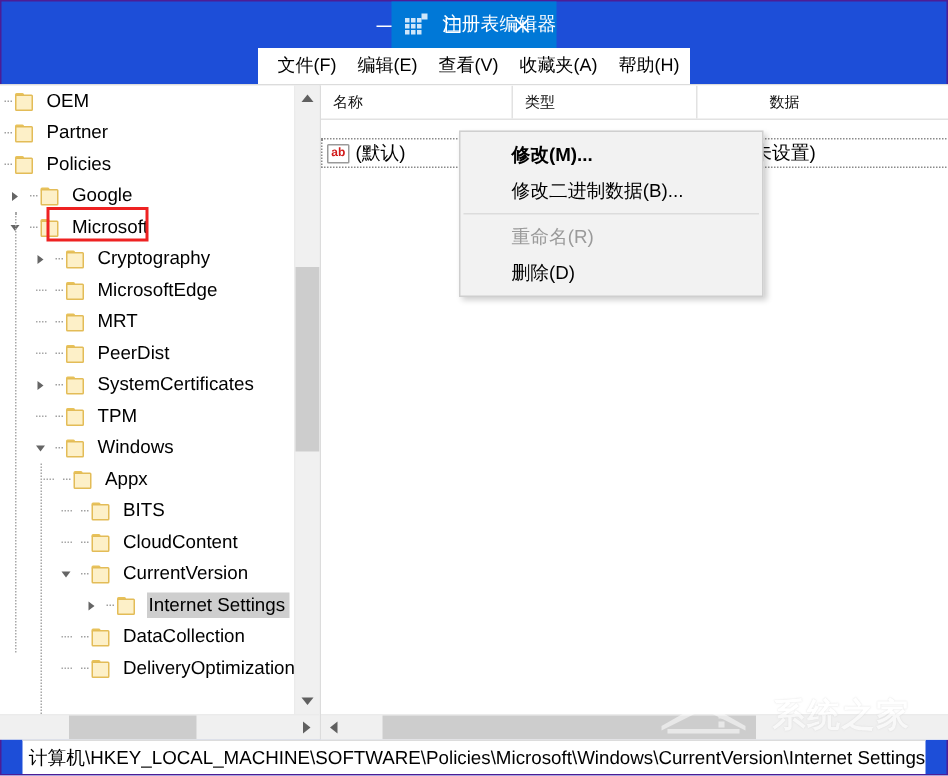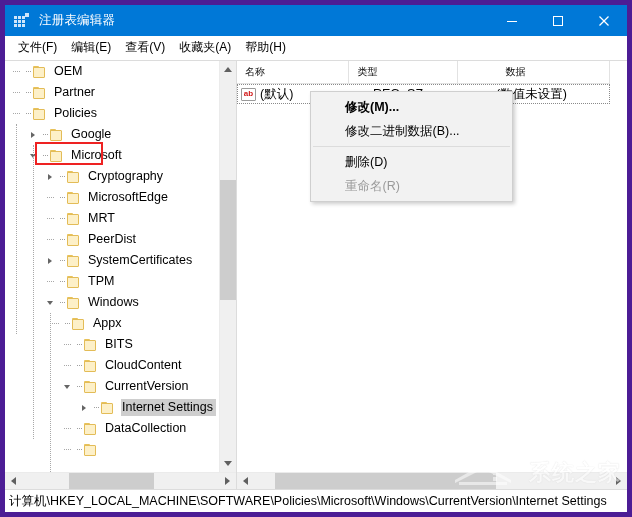--- a/index.html
+++ b/index.html
@@ -16,24 +16,25 @@
     overflow: hidden;
     position: relative;
   }
 
   
   .window {
     position: absolute;
     left: 0; top: 0;
     width: 632px; height: 517px;
     box-sizing: border-box;
-    border: 5px solid #4c1d95;
-    background: #8b5cf6;
+    border: 1px solid #4c1d95;
+    background: #1d4ed8;
     display: flex;
     flex-direction: column;
+    align-items: center;
   }
 
   
   .titlebar {
     height: 31px;
     background: #0078d7;
     display: flex;
     align-items: center;
     flex: 0 0 auto;
     position: relative;
@@ -292,20 +293,21 @@
   }
   .lv-row {
     height: 20px;
     display: flex;
     align-items: center;
     position: relative;
   }
   .lv-row.focused {
     outline: 1px dotted #8a8a8a;
     outline-offset: -1px;
+    margin-top: 12px;
   }
   .lv-cell {
     font-size: 12.5px;
     display: flex;
     align-items: center;
     box-sizing: border-box;
     padding-left: 4px;
     white-space: nowrap;
     overflow: hidden;
   }
@@ -384,21 +386,21 @@
   }
   .status-text {
     font-size: 12.5px;
     color: #000;
     white-space: nowrap;
   }
 
   
   .watermark {
     position: absolute;
-    right: 0;
+    right: 18px;
     bottom: 18px;
     width: 178px;
     height: 42px;
     z-index: 60;
     pointer-events: none;
     opacity: .55;
   }
   .wm-text {
     position: absolute;
     right: 6px;
@@ -710,20 +712,21 @@
               <div class="twist">
                 <i style="display:block;width:7px;height:0;border-top:1px dotted #a8a8a8;"></i>
               </div>
               <div class="dotted">
                 <i></i>
               </div>
               <div class="folder">
                 <span class="ftab"></span>
                 <span class="fbody"></span>
               </div>
+              <div class="tlabel">DeliveryOptimization</div>
             </div>
             <div class="vline" style="left: 11px; top: 63px; height: 210px; bottom: auto;"></div>
             <div class="vline" style="left: 28px; top: 84px; height: 294px; bottom: auto;"></div>
             <div class="vline" style="left: 45px; top: 252px; height: 189px; bottom: auto;"></div>
           </div>
 
         <div class="vscroll">
           <div class="arrow">
               <i class="sb-arrow-up"></i>
             </div>
@@ -788,22 +791,22 @@
   </div>
 
   <div class="statusbar">
     <div class="status-text">计算机\HKEY_LOCAL_MACHINE\SOFTWARE\Policies\Microsoft\Windows\CurrentVersion\Internet Settings</div>
   </div>
 
   <div class="ctxmenu" id="ctxmenu">
       <div class="ctx-item bold">修改(M)...</div>
       <div class="ctx-item">修改二进制数据(B)...</div>
       <div class="ctx-sep"></div>
+      <div class="ctx-item disabled">重命名(R)</div>
       <div class="ctx-item">删除(D)</div>
-      <div class="ctx-item disabled">重命名(R)</div>
     </div>
   <div class="redbox" style="border-color: rgb(238, 34, 34);"></div>
 
   <div class="watermark">
     <svg class="wm-logo" viewBox="0 0 66 32">
       <path d="M2 22 L30 6 L58 22 L58 25 L30 11 L2 25 Z" fill="#ffffff"></path>
       <rect x="6" y="24" width="48" height="3" fill="#ffffff"></rect>
       <rect x="40" y="13" width="4" height="4" fill="#ffffff"></rect>
       <rect x="40" y="19" width="4" height="4" fill="#ffffff"></rect>
     </svg>

